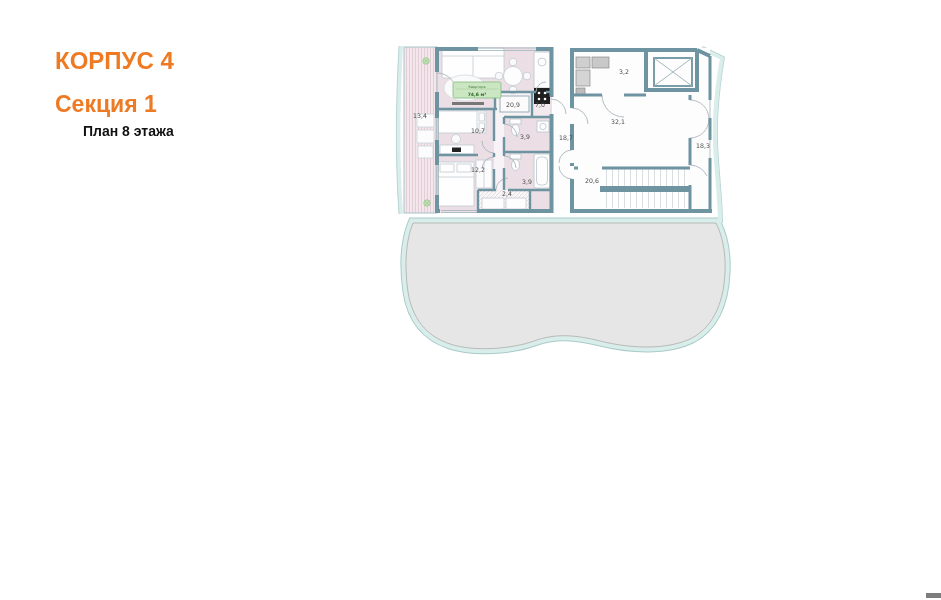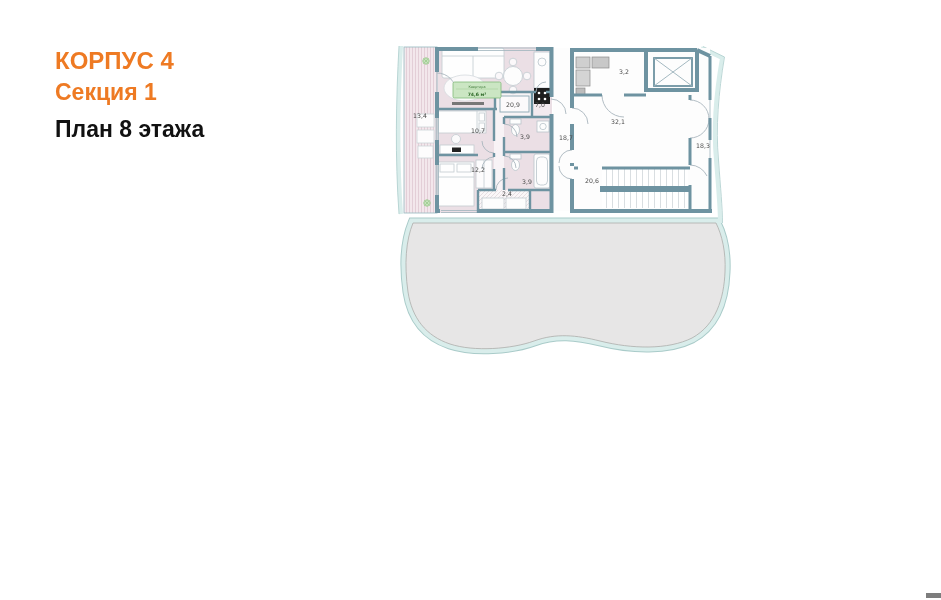--- a/index.html
+++ b/index.html
@@ -3,22 +3,22 @@
 <meta charset="utf-8">
 <style>
   html,body{margin:0;padding:0;}
   body{
     width:941px;height:600px;background:#ffffff;overflow:hidden;position:relative;
     font-family:"Liberation Sans","DejaVu Sans",sans-serif;
   }
   .page{position:absolute;left:0;top:0;width:941px;height:600px;}
   .header{position:absolute;left:55px;top:49px;}
   .header .t1{font-size:24px;font-weight:bold;color:#EE7A23;line-height:1.0;}
-  .header .t2{font-size:23px;font-weight:bold;color:#EE7A23;line-height:1.0;margin-top:8px;}
-  .header .t3{font-size:23px;font-weight:bold;color:#111111;line-height:1.0;margin-top:14px;}
+  .header .t2{font-size:23px;font-weight:bold;color:#EE7A23;line-height:1.0;margin-top:20px;}
+  .header .t3{font-size:14px;font-weight:bold;color:#111111;line-height:1.0;margin-top:8px;text-align:right;}
   .plan-svg{position:absolute;left:395px;top:40px;width:350px;height:340px;}
   .lbl{font-family:"DejaVu Sans",sans-serif;font-size:6.2px;fill:#4a4a4a;}
   .badge-t1{font-family:"DejaVu Sans",sans-serif;font-size:3.4px;fill:#3f7a38;}
   .badge-t2{font-family:"DejaVu Sans",sans-serif;font-size:4.6px;fill:#2f6a2a;font-weight:bold;}
   .corner-mark{position:absolute;left:926px;top:593px;width:15px;height:5px;background:#7d7d7d;}
 </style>
 </head>
 <body>
 
 <div class="page">

